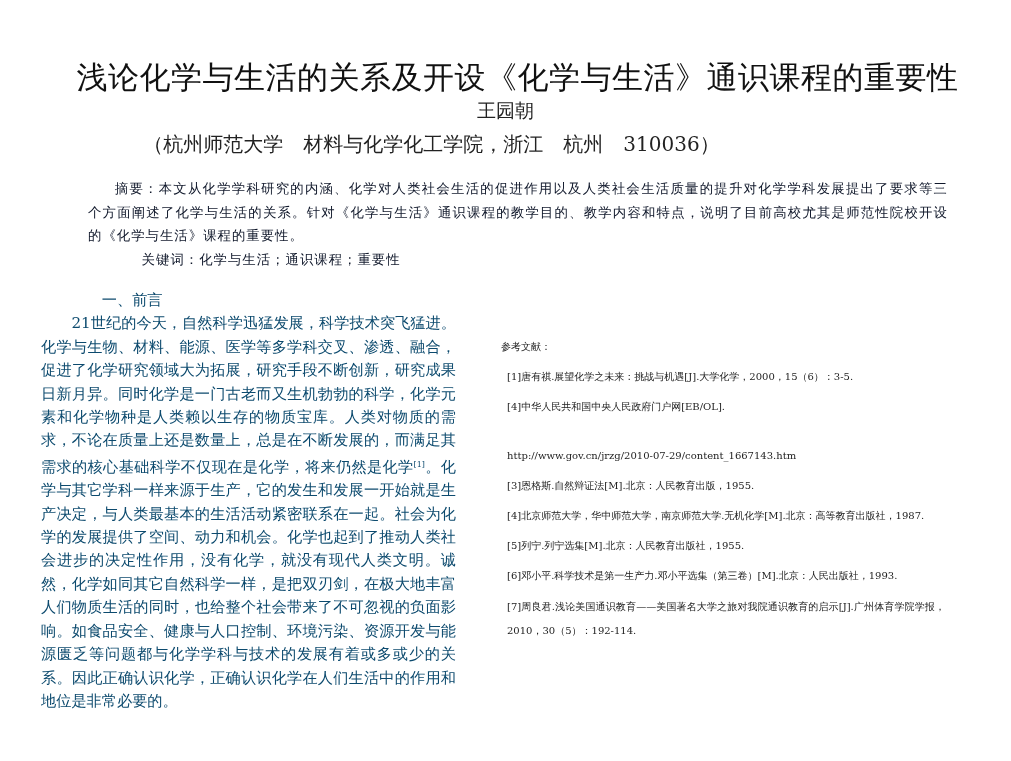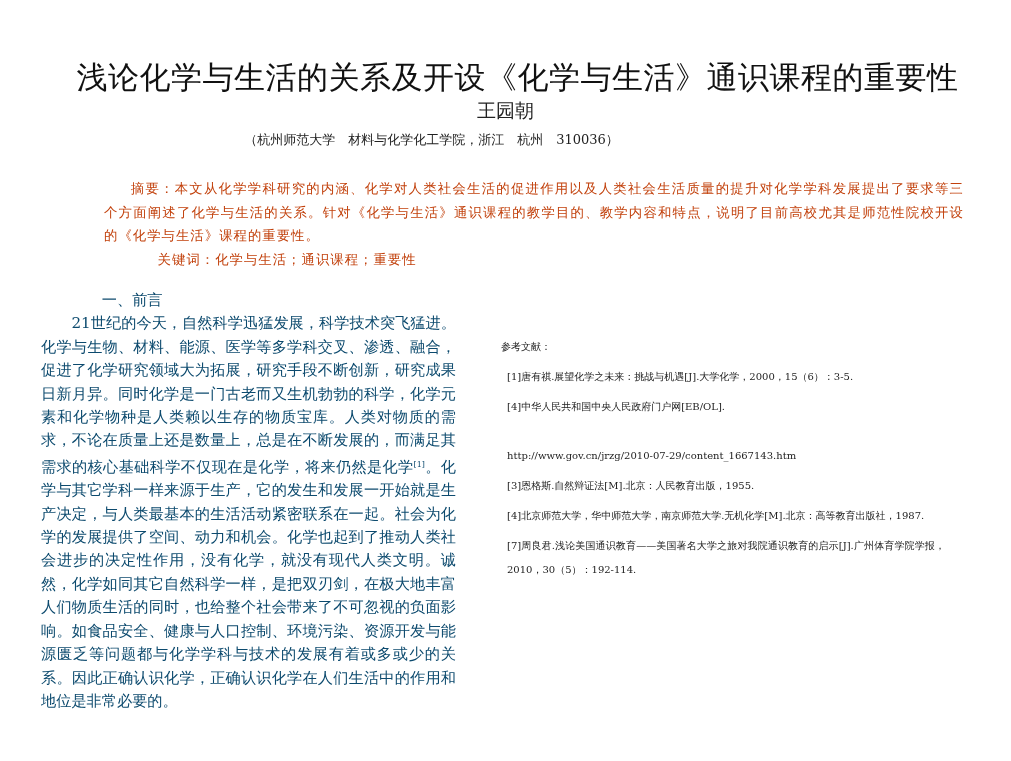--- a/index.html
+++ b/index.html
@@ -12,25 +12,25 @@
     position: absolute; left: 0; top: 36px; width: 1011px; text-align: center;
     font-size: 31px; letter-spacing: 0.5px; color: #111;
     font-family: "DejaVu Sans", "Liberation Sans", sans-serif; font-weight: normal; padding-left: 12px;
   }
   .author {
     position: absolute; left: 0; top: 98px; width: 1011px; text-align: center;
     font-size: 19px; color: #222;
   }
   .affil {
     position: absolute; left: 0; top: 131px; width: 863px; text-align: center;
-    font-size: 13px; color: #222; white-space: pre;
+    font-size: 20px; color: #222; white-space: pre;
   }
   .abstract {
-    position: absolute; left: 104px; top: 177px; width: 860px;
-    font-size: 13.4px; line-height: 23.5px; color: #c2410c; letter-spacing: 1px;
+    position: absolute; left: 88px; top: 177px; width: 860px;
+    font-size: 13.4px; line-height: 23.5px; color: #0f172a; letter-spacing: 1px;
   }
   .abstract p { margin: 0; text-indent: 2em; text-align: justify; }
   .abstract .kw { margin: 0; padding-left: 2em; }
   .col-left {
     position: absolute; left: 41px; top: 289px; width: 415px;
     font-size: 15.2px; line-height: 23.4px; color: #0c4a6e;
   }
   .col-left .h { margin: 0; padding-left: 2em; }
   .col-left p { margin: 0; text-indent: 2em; text-align: justify; }
   sup.cite { font-size: 8px; vertical-align: 5px; }
@@ -59,14 +59,16 @@
   <p><span>21世纪的今天，自然科学迅猛发展，科学技术突飞猛进。化学与生物、材料、能源、医学等多学科交叉、渗透、融合，促进了化学研究领域大为拓展，研究手段不断创新，研究成果日新月异。同时化学是一门古老而又生机勃勃的科学，化学元素和化学物种是人类赖以生存的物质宝库。人类对物质的需求，不论在质量上还是数量上，总是在不断发展的，而满足其需求的核心基础科学不仅现在是化学，将来仍然是化学</span><sup class="cite">[1]</sup><span>。化学与其它学科一样来源于生产，它的发生和发展一开始就是生产决定，与人类最基本的生活活动紧密联系在一起。社会为化学的发展提供了空间、动力和机会。化学也起到了推动人类社会进步的决定性作用，没有化学，就没有现代人类文明。诚然，化学如同其它自然科学一样，是把双刃剑，在极大地丰富人们物质生活的同时，也给整个社会带来了不可忽视的负面影响。如食品安全、健康与人口控制、环境污染、资源开发与能源匮乏等问题都与化学学科与技术的发展有着或多或少的关系。因此正确认识化学，正确认识化学在人们生活中的作用和地位是非常必要的。</span></p>
 </div>
 
 <div class="col-right">
   <p class="ref-head">参考文献：</p>
   <p class="ref">[1]唐有祺.展望化学之未来：挑战与机遇[J].大学化学，2000，15（6）：3-5.</p>
   <p class="ref">[4]中华人民共和国中央人民政府门户网[EB/OL].</p>
   <p class="ref gap">http://www.gov.cn/jrzg/2010-07-29/content_1667143.htm</p>
   <p class="ref">[3]恩格斯.自然辩证法[M].北京：人民教育出版，1955.</p>
   <p class="ref">[4]北京师范大学，华中师范大学，南京师范大学.无机化学[M].北京：高等教育出版社，1987.</p>
+  <p class="ref">[5]列宁.列宁选集[M].北京：人民教育出版社，1955.</p>
+  <p class="ref">[6]邓小平.科学技术是第一生产力.邓小平选集（第三卷）[M].北京：人民出版社，1993.</p>
   <p class="ref">[7]周良君.浅论美国通识教育——美国著名大学之旅对我院通识教育的启示[J].广州体育学院学报，2010，30（5）：192-114.</p>
 </div>
 
 </body></html>

